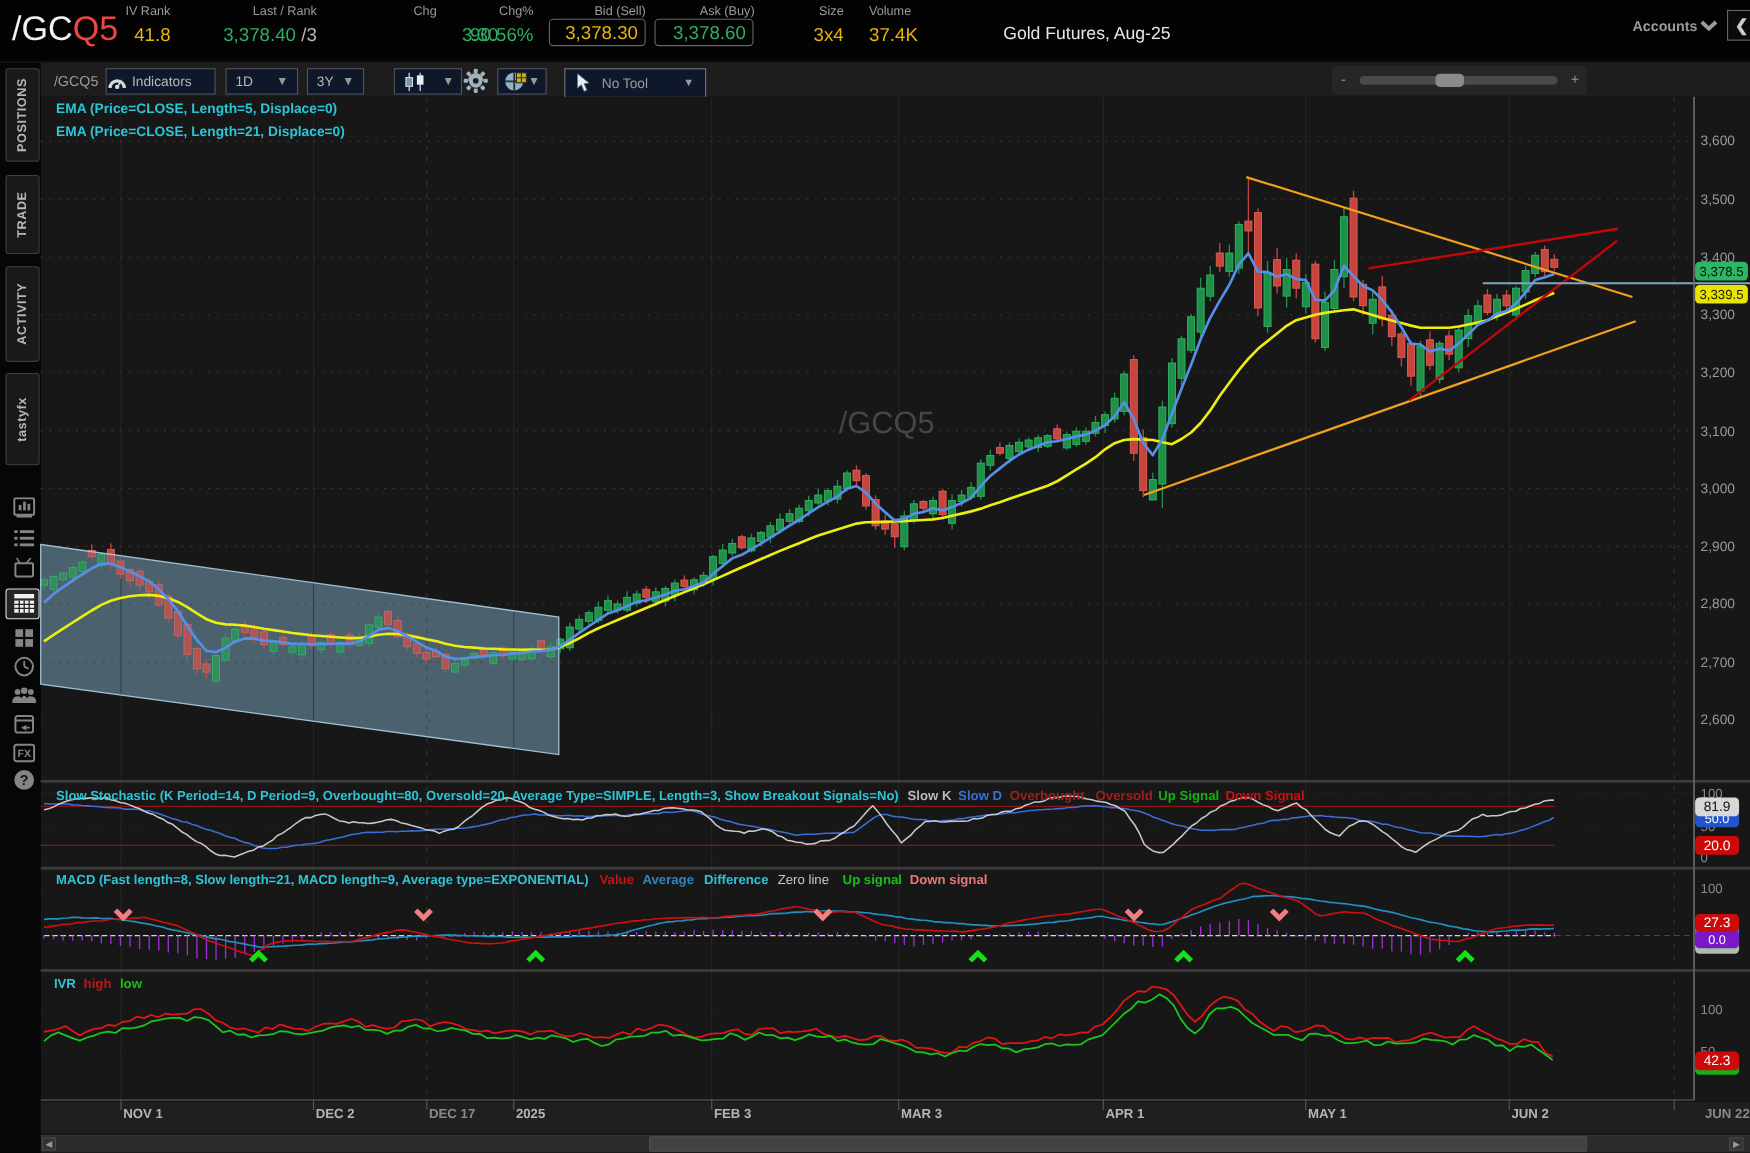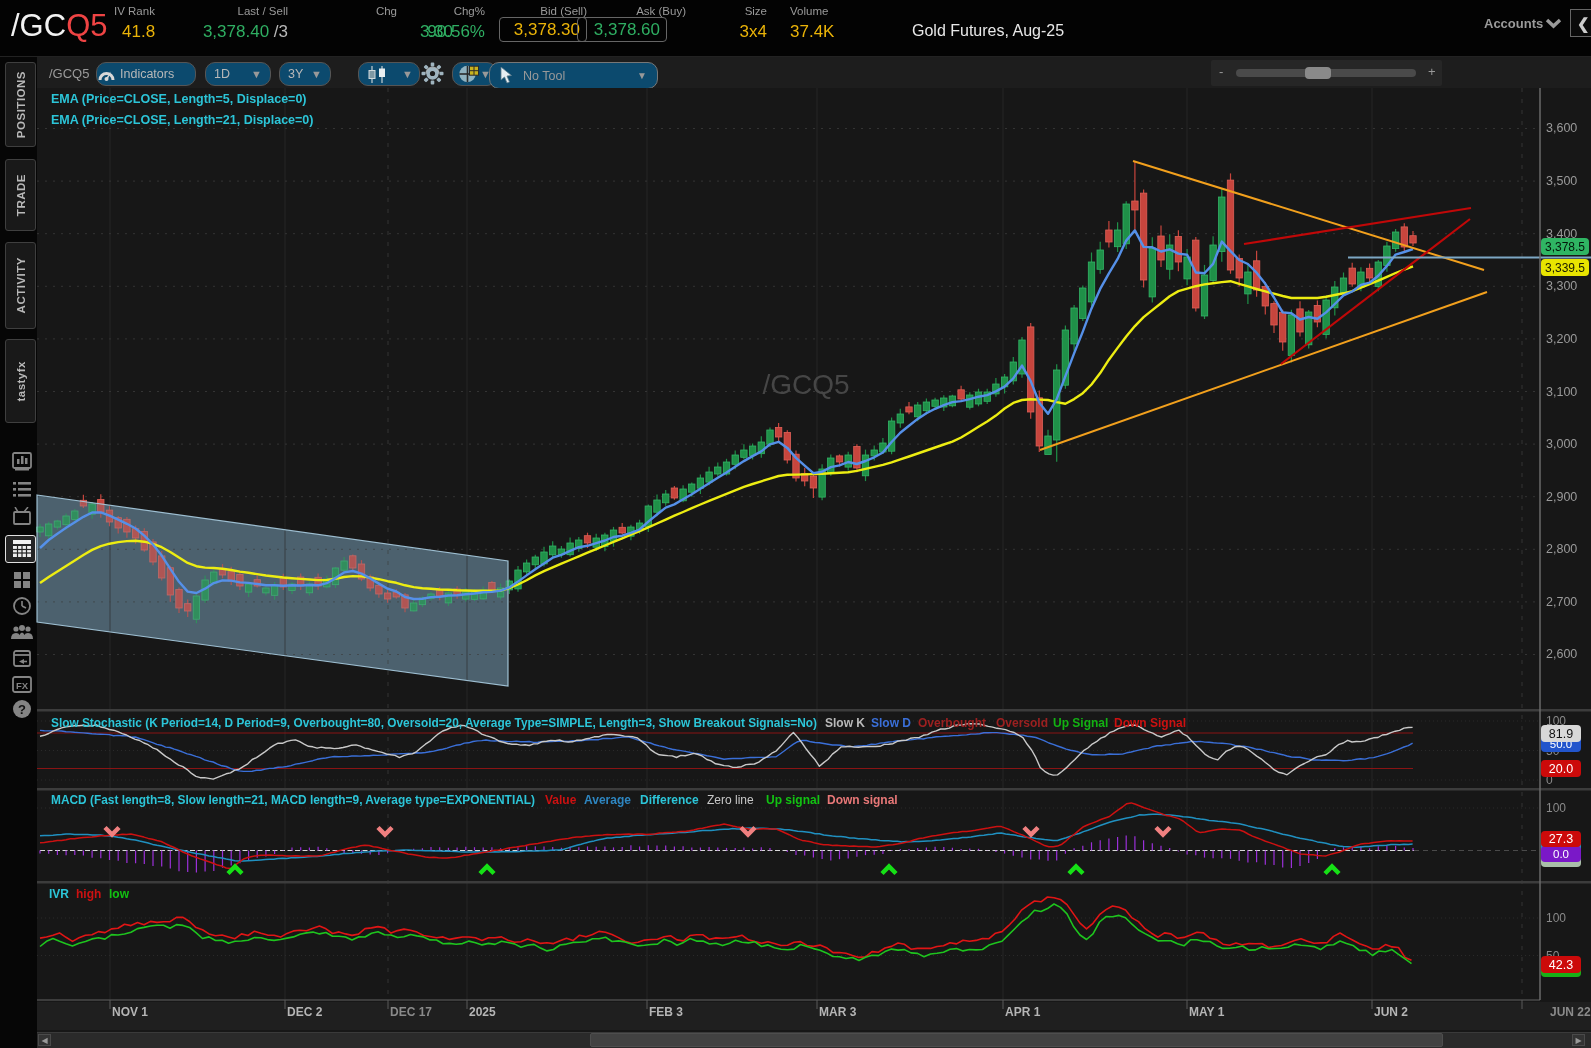--- a/index.html
+++ b/index.html
@@ -1,36 +1,36 @@
 <!DOCTYPE html>
 <html><head><meta charset="utf-8"><style>
 *{margin:0;padding:0;box-sizing:border-box}
 body{width:1591px;height:1048px;background:#000;font-family:"Liberation Sans",sans-serif;overflow:hidden;position:relative}
 .hdr-lab{position:absolute;font-size:11.5px;color:#9a9a9a}
 .hdr-val{position:absolute;font-size:17px;color:#eab308}
 .grn{color:#2fae62}
-.tbtn{position:absolute;top:62px;height:24px;background:#0c4a6e;border:1px solid #555;border-radius:10px;color:#b8b8b8;font-size:12.5px;display:flex;align-items:center}
+.tbtn{position:absolute;top:62px;height:24px;background:#0f172a;border:1px solid #555;border-radius:0;color:#b8b8b8;font-size:12.5px;display:flex;align-items:center}
 .tab{position:absolute;left:5px;width:31px;background:#191919;border:1px solid #3f3f3f;border-radius:3px;color:#b8b8b8;display:flex;align-items:center;justify-content:center}
 .tab span{writing-mode:vertical-rl;transform:rotate(180deg);font-size:11.5px;font-weight:bold;letter-spacing:0.5px}
 </style></head><body>
 
 <div style="position:absolute;left:0;top:0;width:1591px;height:57px;background:#030303;border-bottom:1px solid #222"></div>
 <div style="position:absolute;left:11px;top:8px;font-size:31px;color:#f2f2f2">/GC<span style="color:#ef4444">Q5</span></div>
 <div class="hdr-lab" style="left:114px;top:5px">IV Rank</div>
 <div class="hdr-val" style="left:122px;top:22px">41.8</div>
-<div class="hdr-lab" style="right:1303px;top:5px">Last / Sell</div>
+<div class="hdr-lab" style="right:1303px;top:5px">Last / Rank</div>
 <div class="hdr-val grn" style="right:1303px;top:22px"><span>3,378.40</span><span style="color:#b8b8b8"> /3</span></div>
 <div class="hdr-lab" style="right:1194px;top:5px">Chg</div>
 <div class="hdr-val grn" style="right:1138px;top:22px">3.30</div>
 <div class="hdr-lab" style="right:1106px;top:5px">Chg%</div>
 <div class="hdr-val grn" style="right:1106px;top:22px">90.56%</div>
 <div class="hdr-lab" style="right:1004px;top:5px">Bid (Sell)</div>
 <div style="position:absolute;left:499px;top:17px;width:88px;height:25px;border:1px solid #666;border-radius:4px;color:#eab308;font-size:17px;text-align:right;padding:2px 6px 0 0">3,378.30</div>
 <div class="hdr-lab" style="right:905px;top:5px">Ask (Buy)</div>
-<div style="position:absolute;left:577px;top:17px;width:90px;height:25px;border:1px solid #666;border-radius:4px;color:#2fae62;font-size:17px;text-align:right;padding:2px 6px 16px 0">3,378.60</div>
+<div style="position:absolute;left:595px;top:17px;width:90px;height:25px;border:1px solid #666;border-radius:4px;color:#2fae62;font-size:17px;text-align:right;padding:2px 6px 16px 0">3,378.60</div>
 <div class="hdr-lab" style="right:824px;top:5px">Size</div>
 <div class="hdr-val" style="right:824px;top:22px">3x4</div>
 <div class="hdr-lab" style="left:790px;top:5px">Volume</div>
 <div class="hdr-val" style="left:790px;top:22px">37.4K</div>
 <div style="position:absolute;left:912px;top:22px;font-size:16px;color:#e8e8e8">Gold Futures, Aug-25</div>
 <div style="position:absolute;left:1484px;top:16px;font-size:13px;color:#9a9a9a;font-weight:bold">Accounts</div>
 <svg style="position:absolute;left:1545px;top:18px" width="17" height="11" viewBox="0 0 17 11">
     <path d="M2,2 L8.5,8 L15,2" stroke="#9a9a9a" stroke-width="3.5" fill="none"></path>
   </svg>
 <div style="position:absolute;left:1570px;top:9px;width:24px;height:28px;background:#0a0a0a;border:1.5px solid #666;color:#ccc;text-align:left;padding-left:6px;line-height:28px;font-size:15px;font-weight:bold">❮</div>
@@ -166,21 +166,21 @@
       <line x1="9.5" y1="1.8" x2="9.5" y2="18.2" stroke="#2a2a2a" stroke-width="1.6"></line>
       <line x1="1.3" y1="10" x2="17.7" y2="10" stroke="#2a2a2a" stroke-width="1.6"></line>
       <g fill="#c8b21e" stroke="#2a2a2a" stroke-width="1">
         <rect x="11.5" y="2.2" width="9" height="9"></rect>
       </g>
       <line x1="16" y1="2.2" x2="16" y2="11.2" stroke="#2a2a2a" stroke-width="1"></line>
       <line x1="11.5" y1="6.7" x2="20.5" y2="6.7" stroke="#2a2a2a" stroke-width="1"></line>
     </svg>
     <span style="font-size:11px;color:#999">▼</span>
   </div>
-<div class="tbtn" style="left:489px;width:169px;height:27px;border-color:#777;padding:0 10px">
+<div class="tbtn" style="left:513px;width:129px;height:27px;border-color:#777;padding:0 10px">
     <svg width="13" height="17" viewBox="0 0 13 17">
       <path d="M1,0 L1,13 L4.5,10 L7,16 L9.5,15 L7,9 L11.5,8.5 Z" fill="#e8eef2" stroke="#5a7a8a" stroke-width="0.8"></path>
     </svg>
     <span style="margin-left:10px;color:#999">No Tool</span>
     <span style="font-size:10px;color:#999;margin-left:auto">▼</span>
   </div>
 <div style="position:absolute;left:1211px;top:60px;width:231px;height:26px;background:#262626;border-radius:2px"></div>
 <div style="position:absolute;left:1219px;top:64px;font-size:13px;color:#999">-</div>
 <div style="position:absolute;left:1236px;top:69px;width:180px;height:8px;background:#4a4a4a;border-radius:4px"></div>
 <div style="position:absolute;left:1305px;top:67px;width:26px;height:12px;background:#8a8a8a;border-radius:4px"></div>

